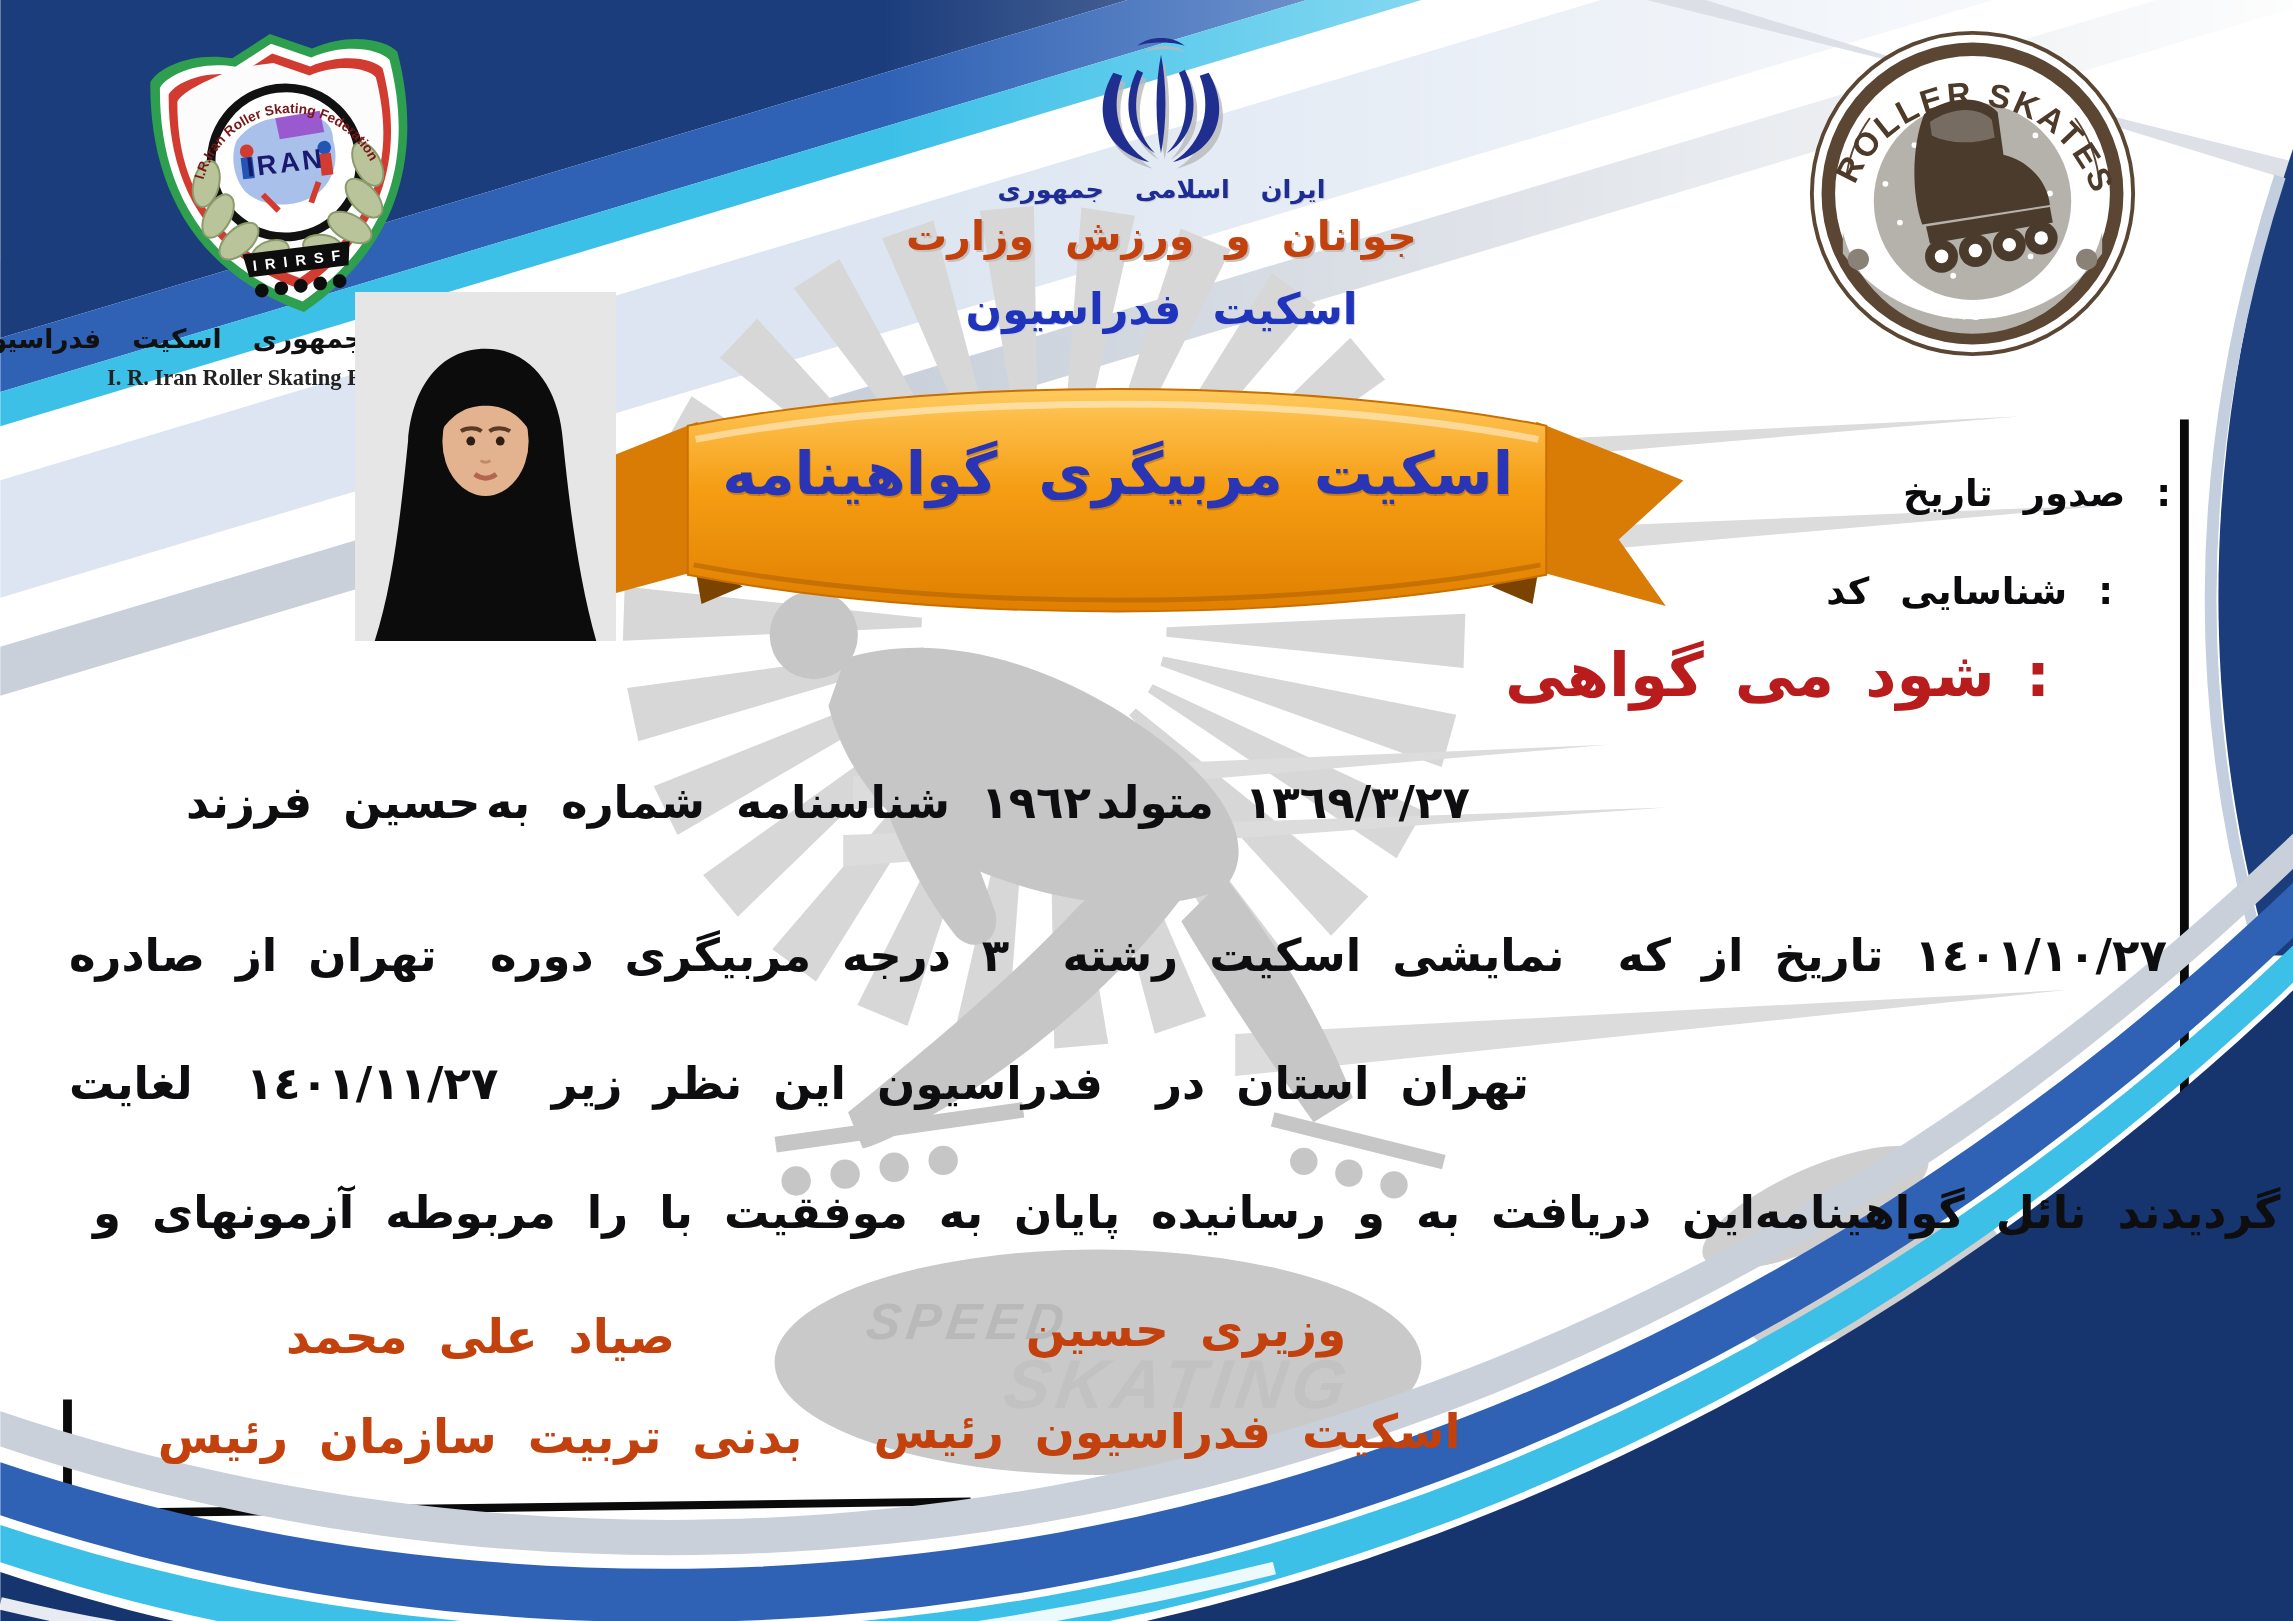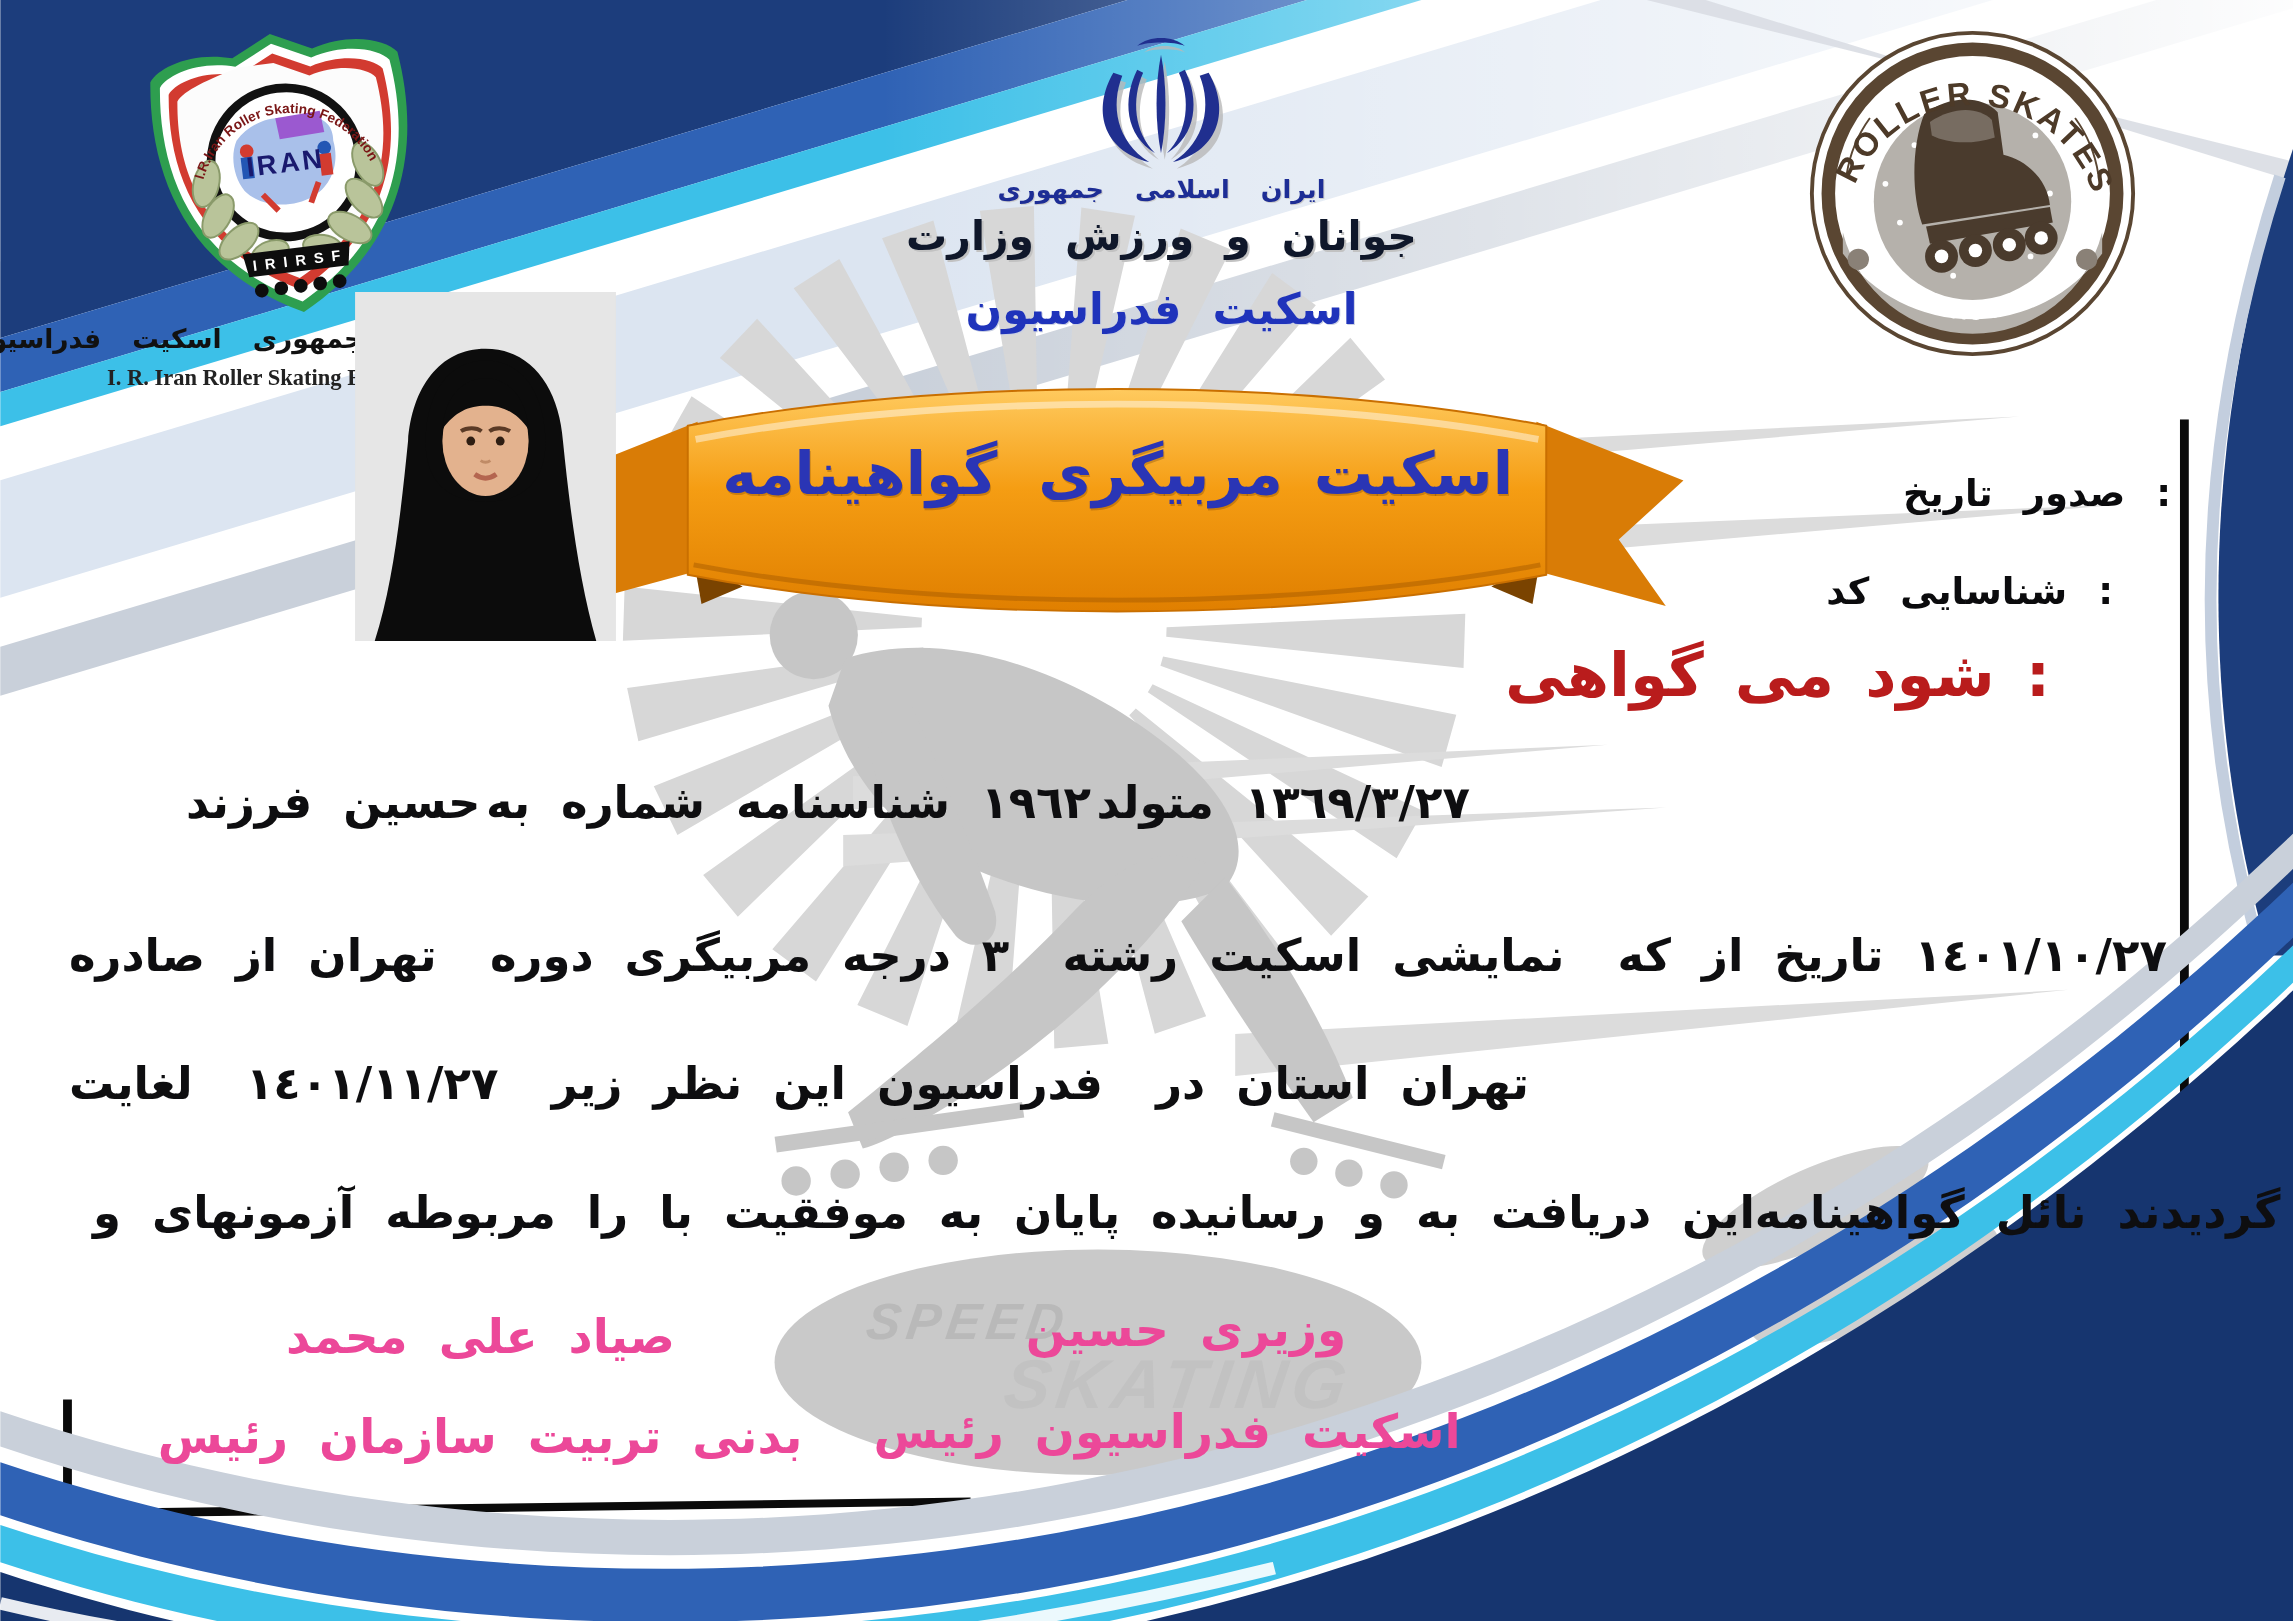--- a/index.html
+++ b/index.html
@@ -15,28 +15,28 @@
   .num{direction:ltr;unicode-bidi:isolate;}
 
   .body-line{font-weight:bold;color:#0e0e10;font-size:45px;justify-content:space-between;}
   .heading{font-size:61px;font-weight:bold;color:#b91c1c;gap:19.6px;}
   .meta-label{font-size:37px;font-weight:bold;color:#0b0b0d;justify-content:flex-end;gap:13.7px;}
 
   .banner-title{font-size:59px;font-weight:bold;color:#2a35b5;justify-content:center;gap:41px;
                 text-shadow:1px 2px 0 rgba(80,40,0,.25);}
   .fed-title{font-size:43px;font-weight:bold;color:#1f33bb;justify-content:center;gap:17.6px;
              text-shadow:1px 1px 0 #c9cfe2;}
-  .vezarat{font-size:41px;font-weight:bold;color:#0f172a;justify-content:center;gap:13.7px;
+  .vezarat{font-size:41px;font-weight:bold;color:#c2410c;justify-content:center;gap:13.7px;
            text-shadow:2px 2px 0 #c2c2c2;}
   .jomhouri{font-size:25.5px;font-weight:bold;color:#1d2d95;justify-content:center;gap:7.8px;
             text-shadow:1px 1px 0 #cccccc;}
   .shield-caption{font-size:26.5px;font-weight:bold;color:#111;justify-content:center;gap:8.8px;}
   .shield-eng{font-family:"Liberation Serif",serif;font-size:22.5px;font-weight:bold;color:#222;
               text-align:center;}
-  .sig{font-size:47px;font-weight:bold;color:#ec4899;justify-content:center;gap:15.7px;}
+  .sig{font-size:47px;font-weight:bold;color:#c2410c;justify-content:center;gap:15.7px;}
   .wm-speed{font-family:"Liberation Sans",sans-serif;font-style:italic;font-weight:900;
             color:#b9b9b9;letter-spacing:5.9px;transform:skewX(-8deg);}
 </style>
 </head>
 <body>
 
 <svg class="abs" style="left:0;top:0;" width="2294" height="1621" viewBox="0 0 2340 1654">
   <defs>
     <linearGradient id="fadeW" x1="0" y1="0" x2="1" y2="0">
       <stop offset="0" stop-color="#ffffff" stop-opacity="0"></stop>

